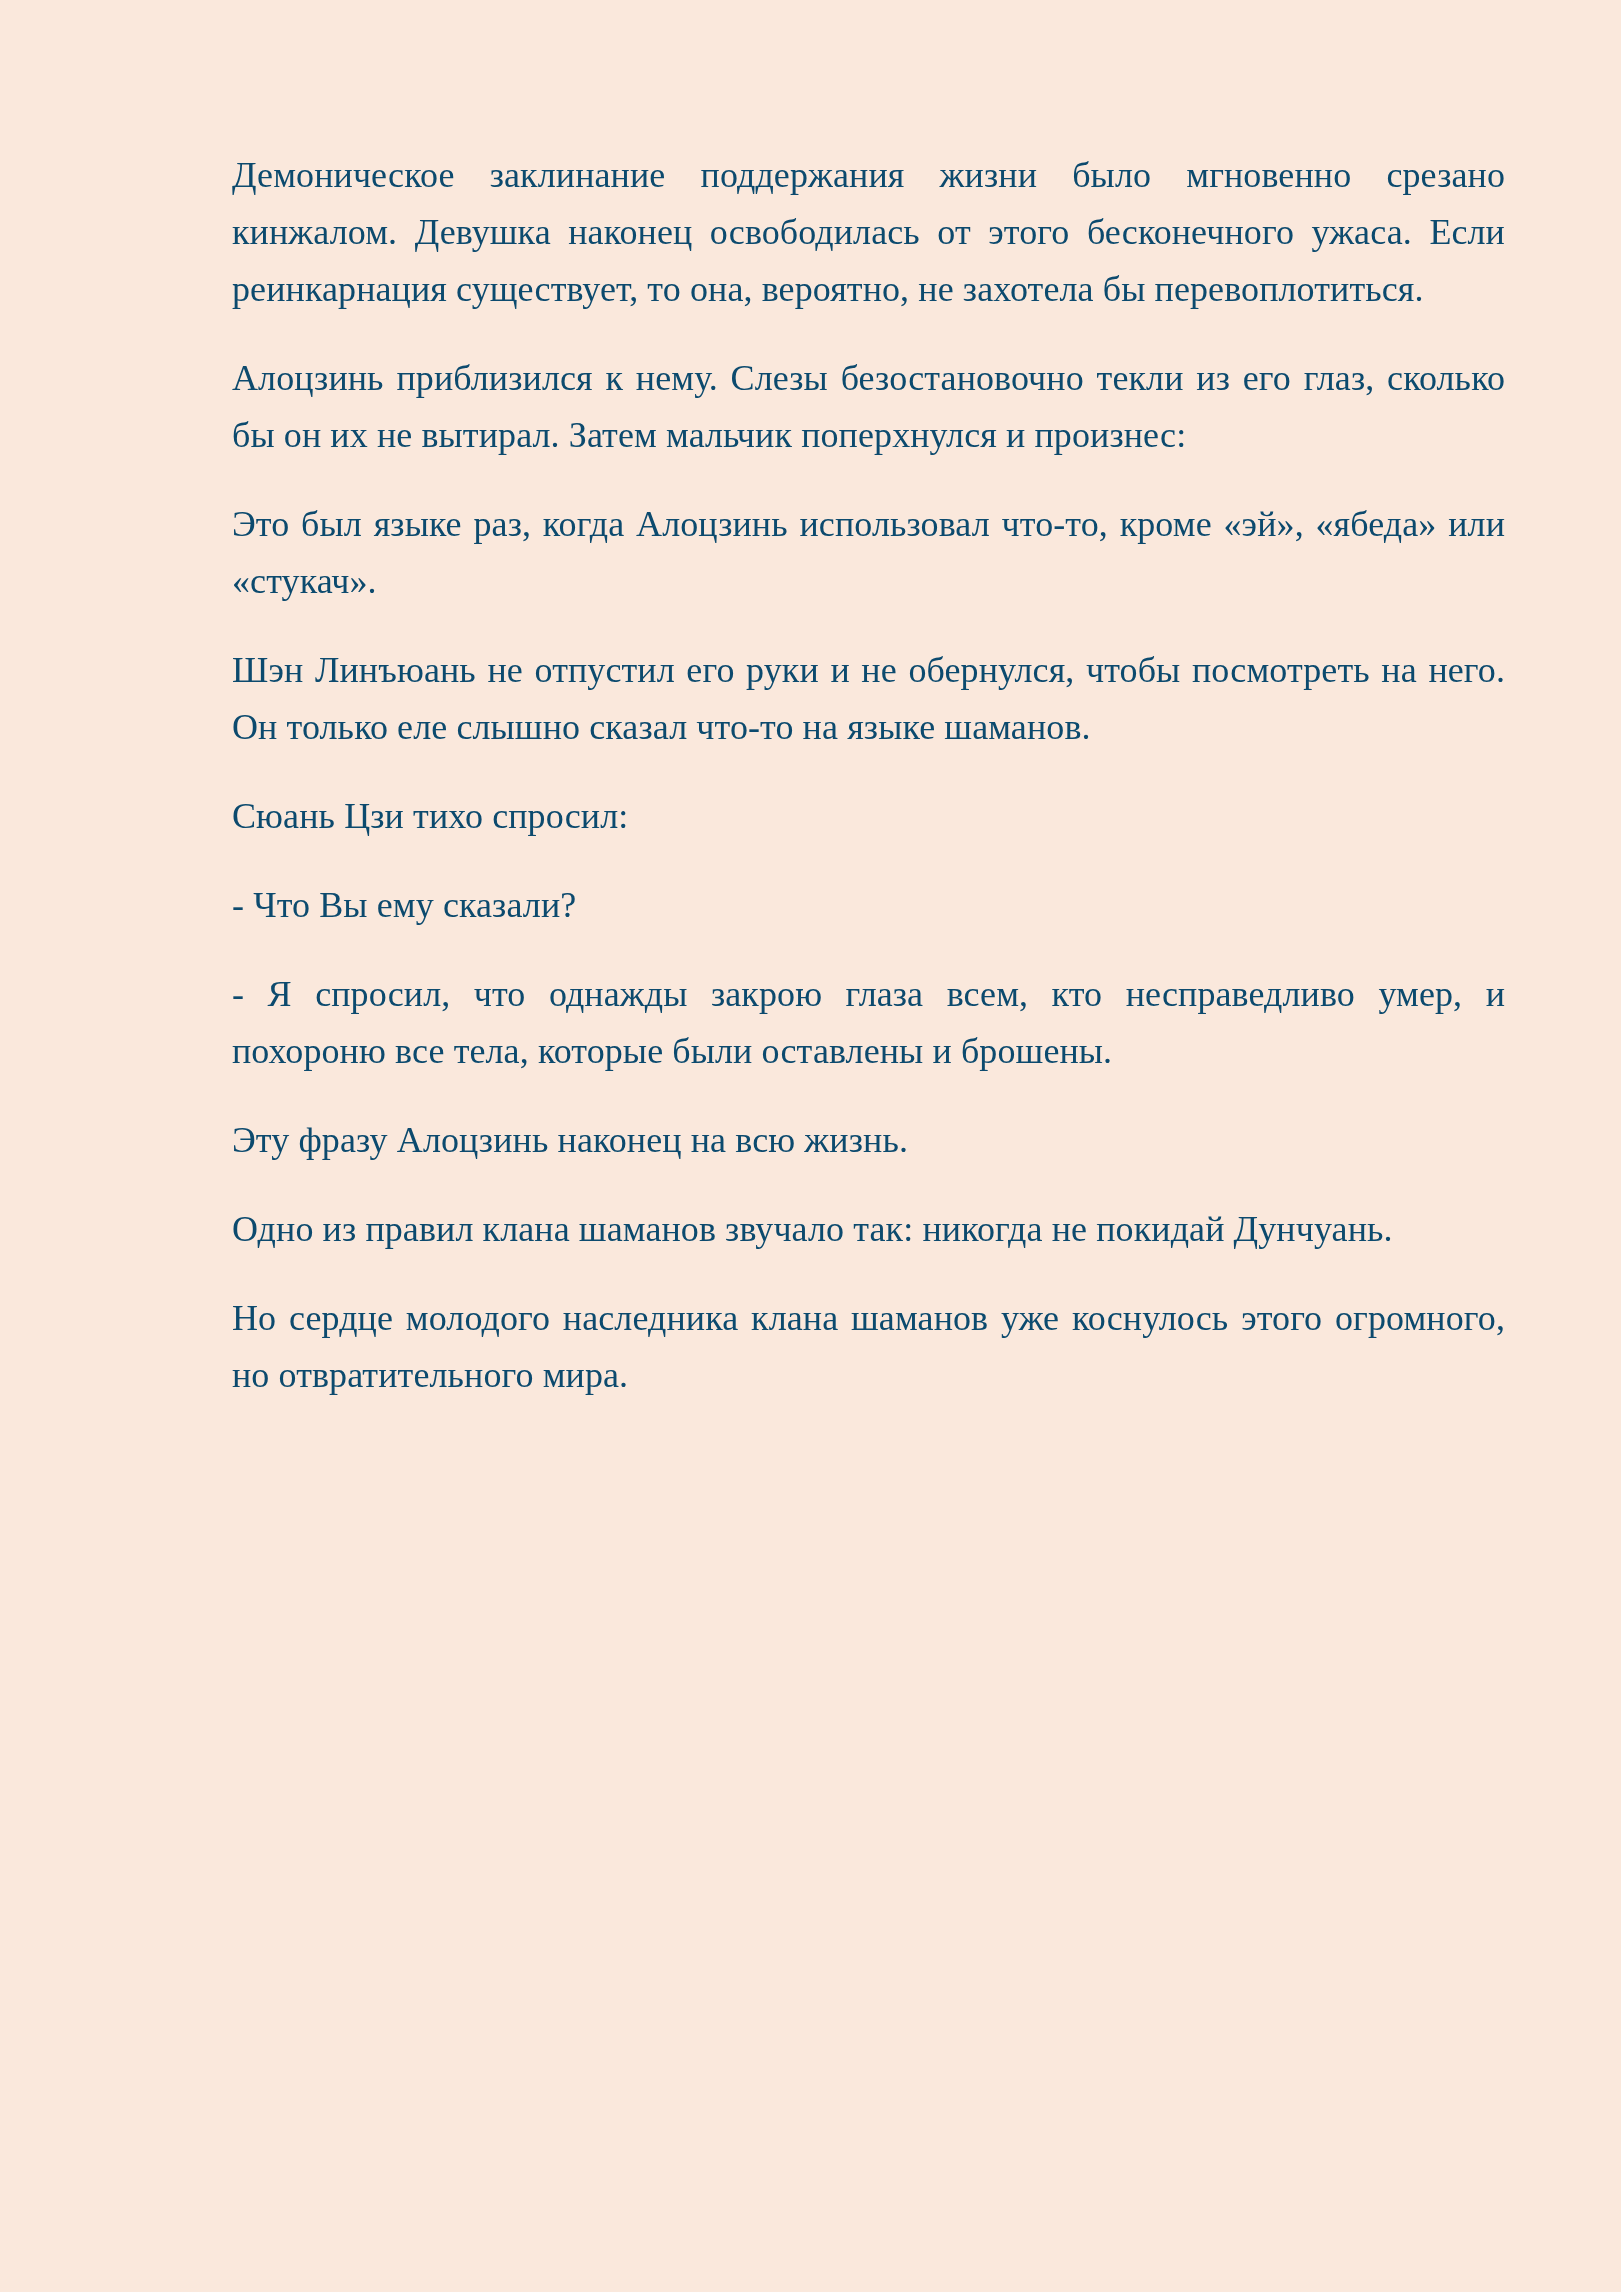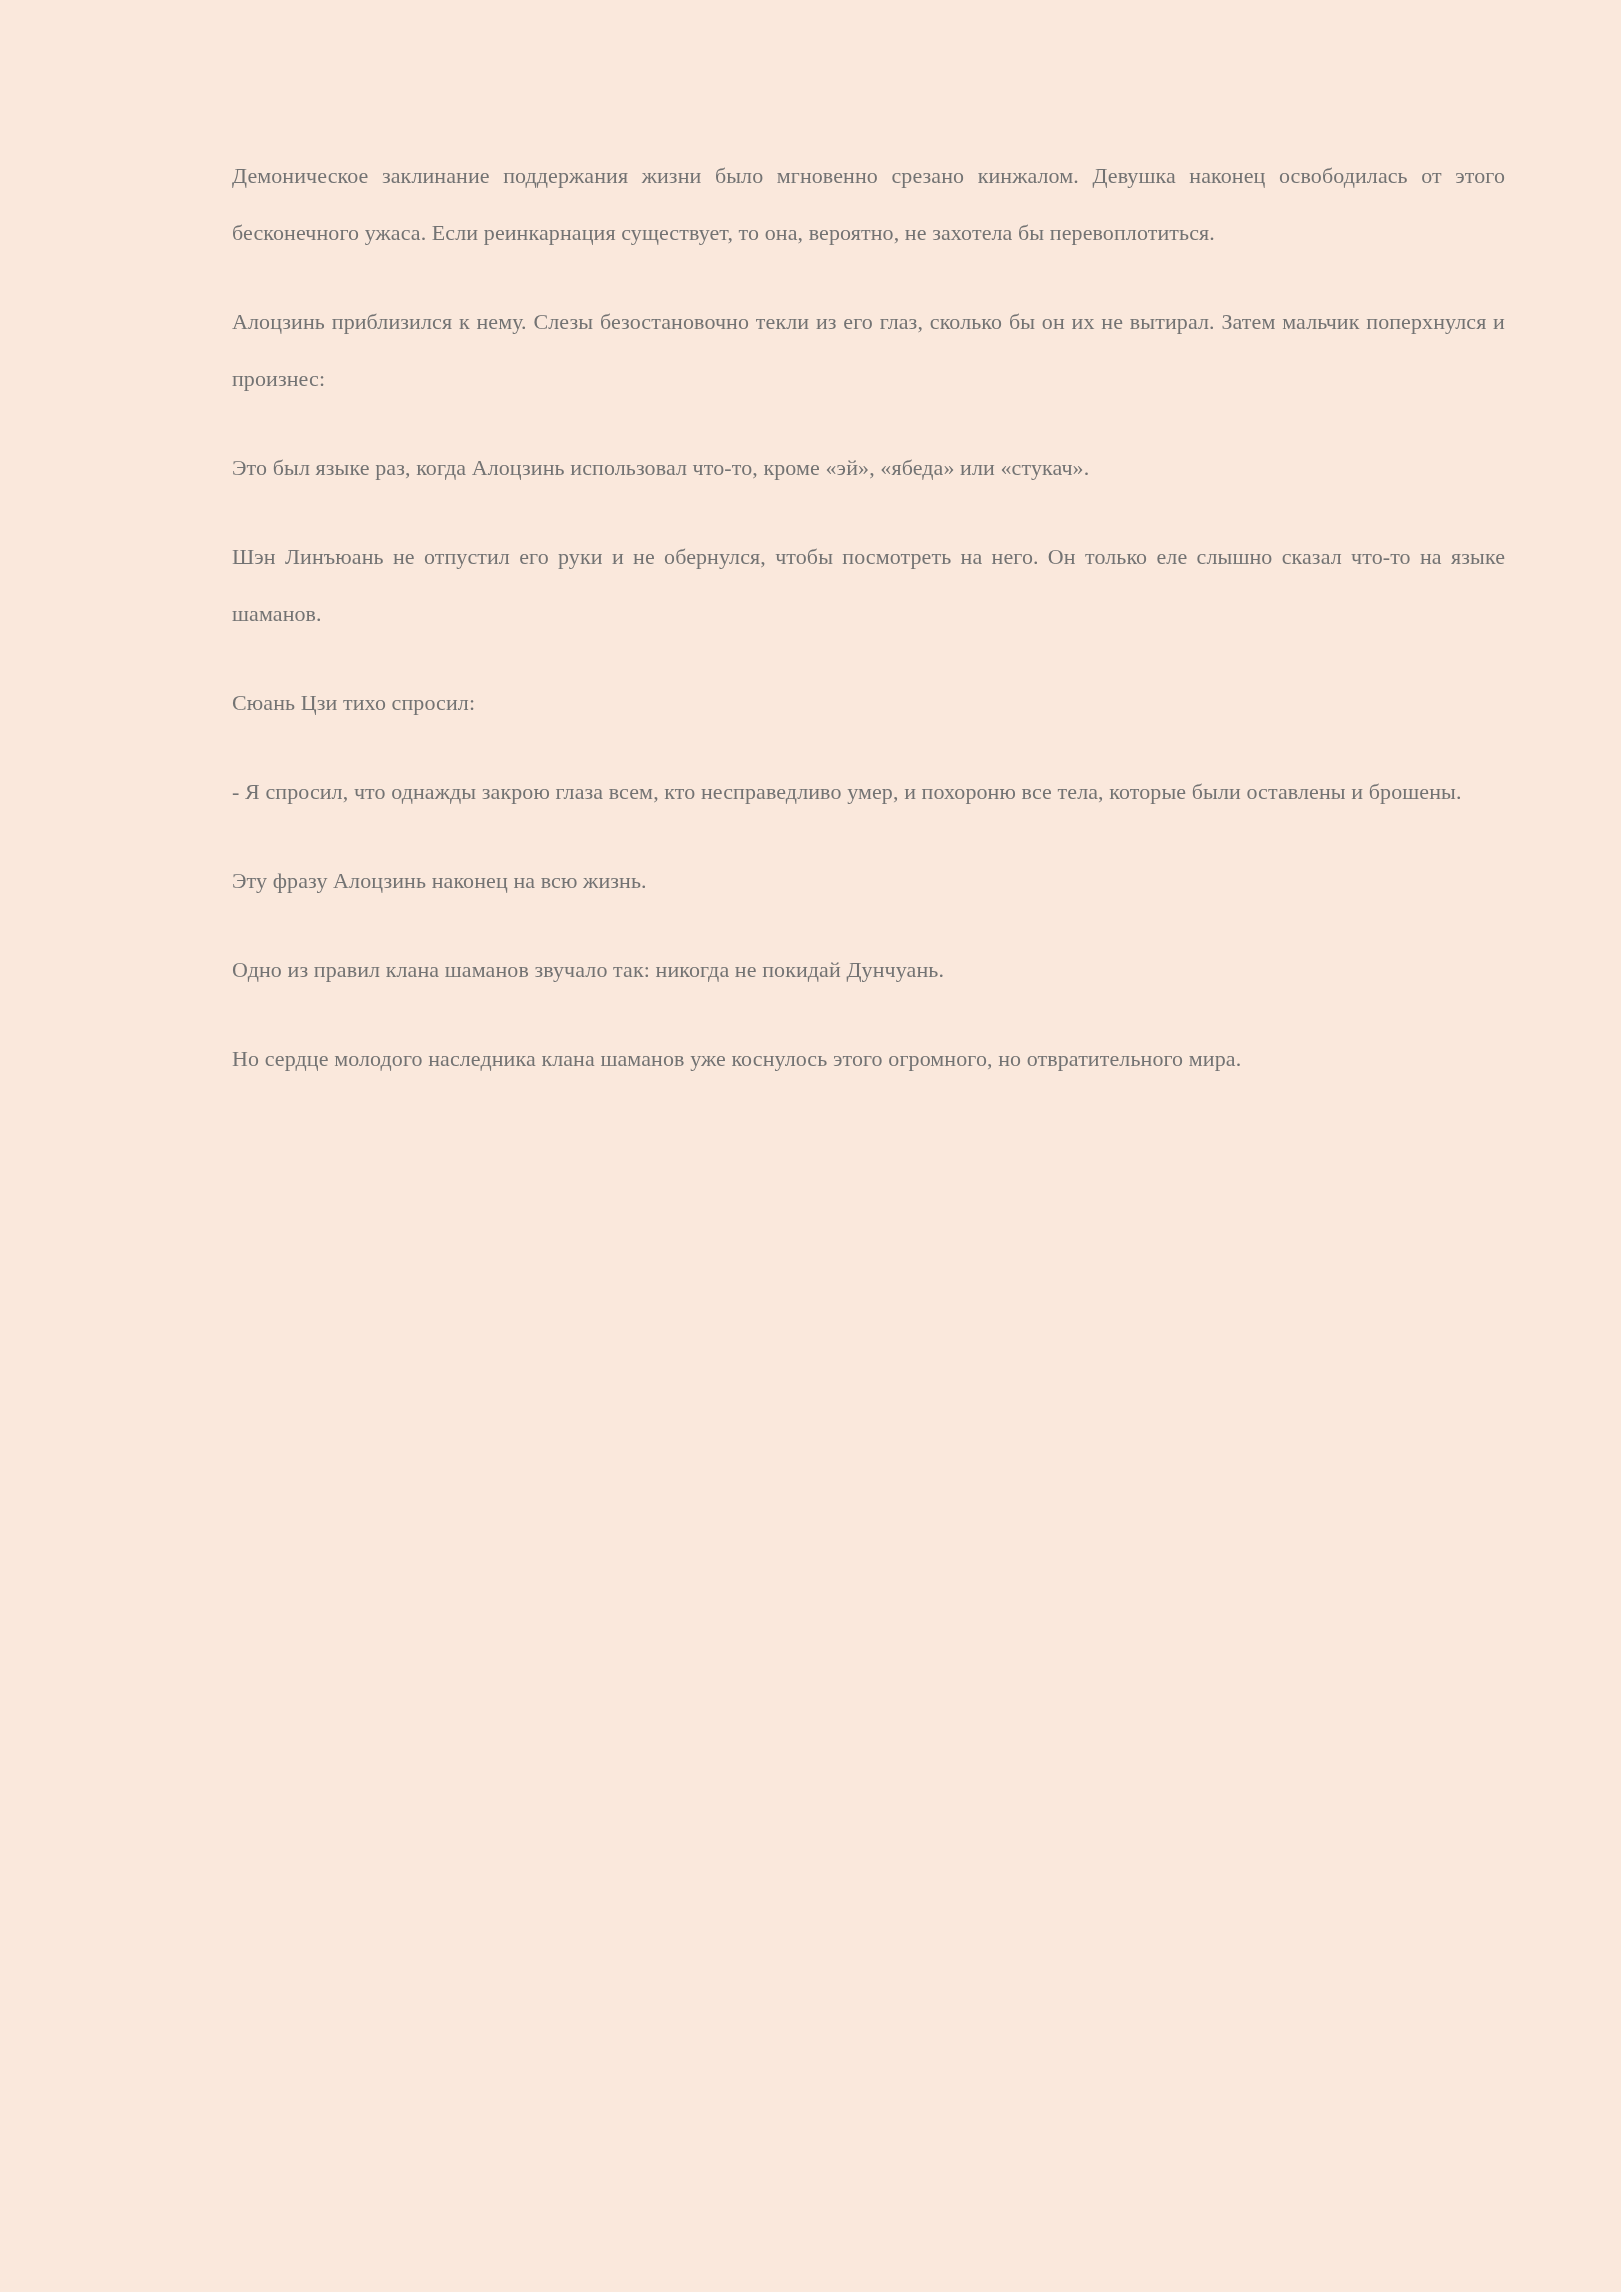--- a/index.html
+++ b/index.html
@@ -11,39 +11,40 @@
       height: 2293px;
       background: #FAE8DC;
       overflow: hidden;
       position: relative;
     }
     .page {
       position: absolute;
       left: 232px;
       top: 147px;
       width: 1273px;
-      color: #737373;
+      color: #0c4a6e;
       font-family: "Liberation Serif", "DejaVu Serif", serif;
-      font-size: 22px;
+      font-size: 36px;
       line-height: 57px;
     }
     .para {
       margin: 0 0 32px 0;
       text-align: justify;
       text-align-last: left;
       letter-spacing: 0.1px;
     }
   </style>
 </head>
 <body>
 
 <div class="page">
   <p class="para">Демоническое заклинание поддержания жизни было мгновенно срезано кинжалом. Девушка наконец освободилась от этого бесконечного ужаса. Если реинкарнация существует, то она, вероятно, не захотела бы перевоплотиться.</p>
   <p class="para">Алоцзинь приблизился к нему. Слезы безостановочно текли из его глаз, сколько бы он их не вытирал. Затем мальчик поперхнулся и произнес:</p>
   <p class="para">Это был языке раз, когда Алоцзинь использовал что-то, кроме «эй», «ябеда» или «стукач».</p>
   <p class="para">Шэн Линъюань не отпустил его руки и не обернулся, чтобы посмотреть на него. Он только еле слышно сказал что-то на языке шаманов.</p>
   <p class="para">Сюань Цзи тихо спросил:</p>
+  <p class="para">- Что Вы ему сказали?</p>
   <p class="para">- Я спросил, что однажды закрою глаза всем, кто несправедливо умер, и похороню все тела, которые были оставлены и брошены.</p>
   <p class="para">Эту фразу Алоцзинь наконец на всю жизнь.</p>
   <p class="para">Одно из правил клана шаманов звучало так: никогда не покидай Дунчуань.</p>
   <p class="para">Но сердце молодого наследника клана шаманов уже коснулось этого огромного, но отвратительного мира.</p>
 </div>
 
 
 </body></html>

